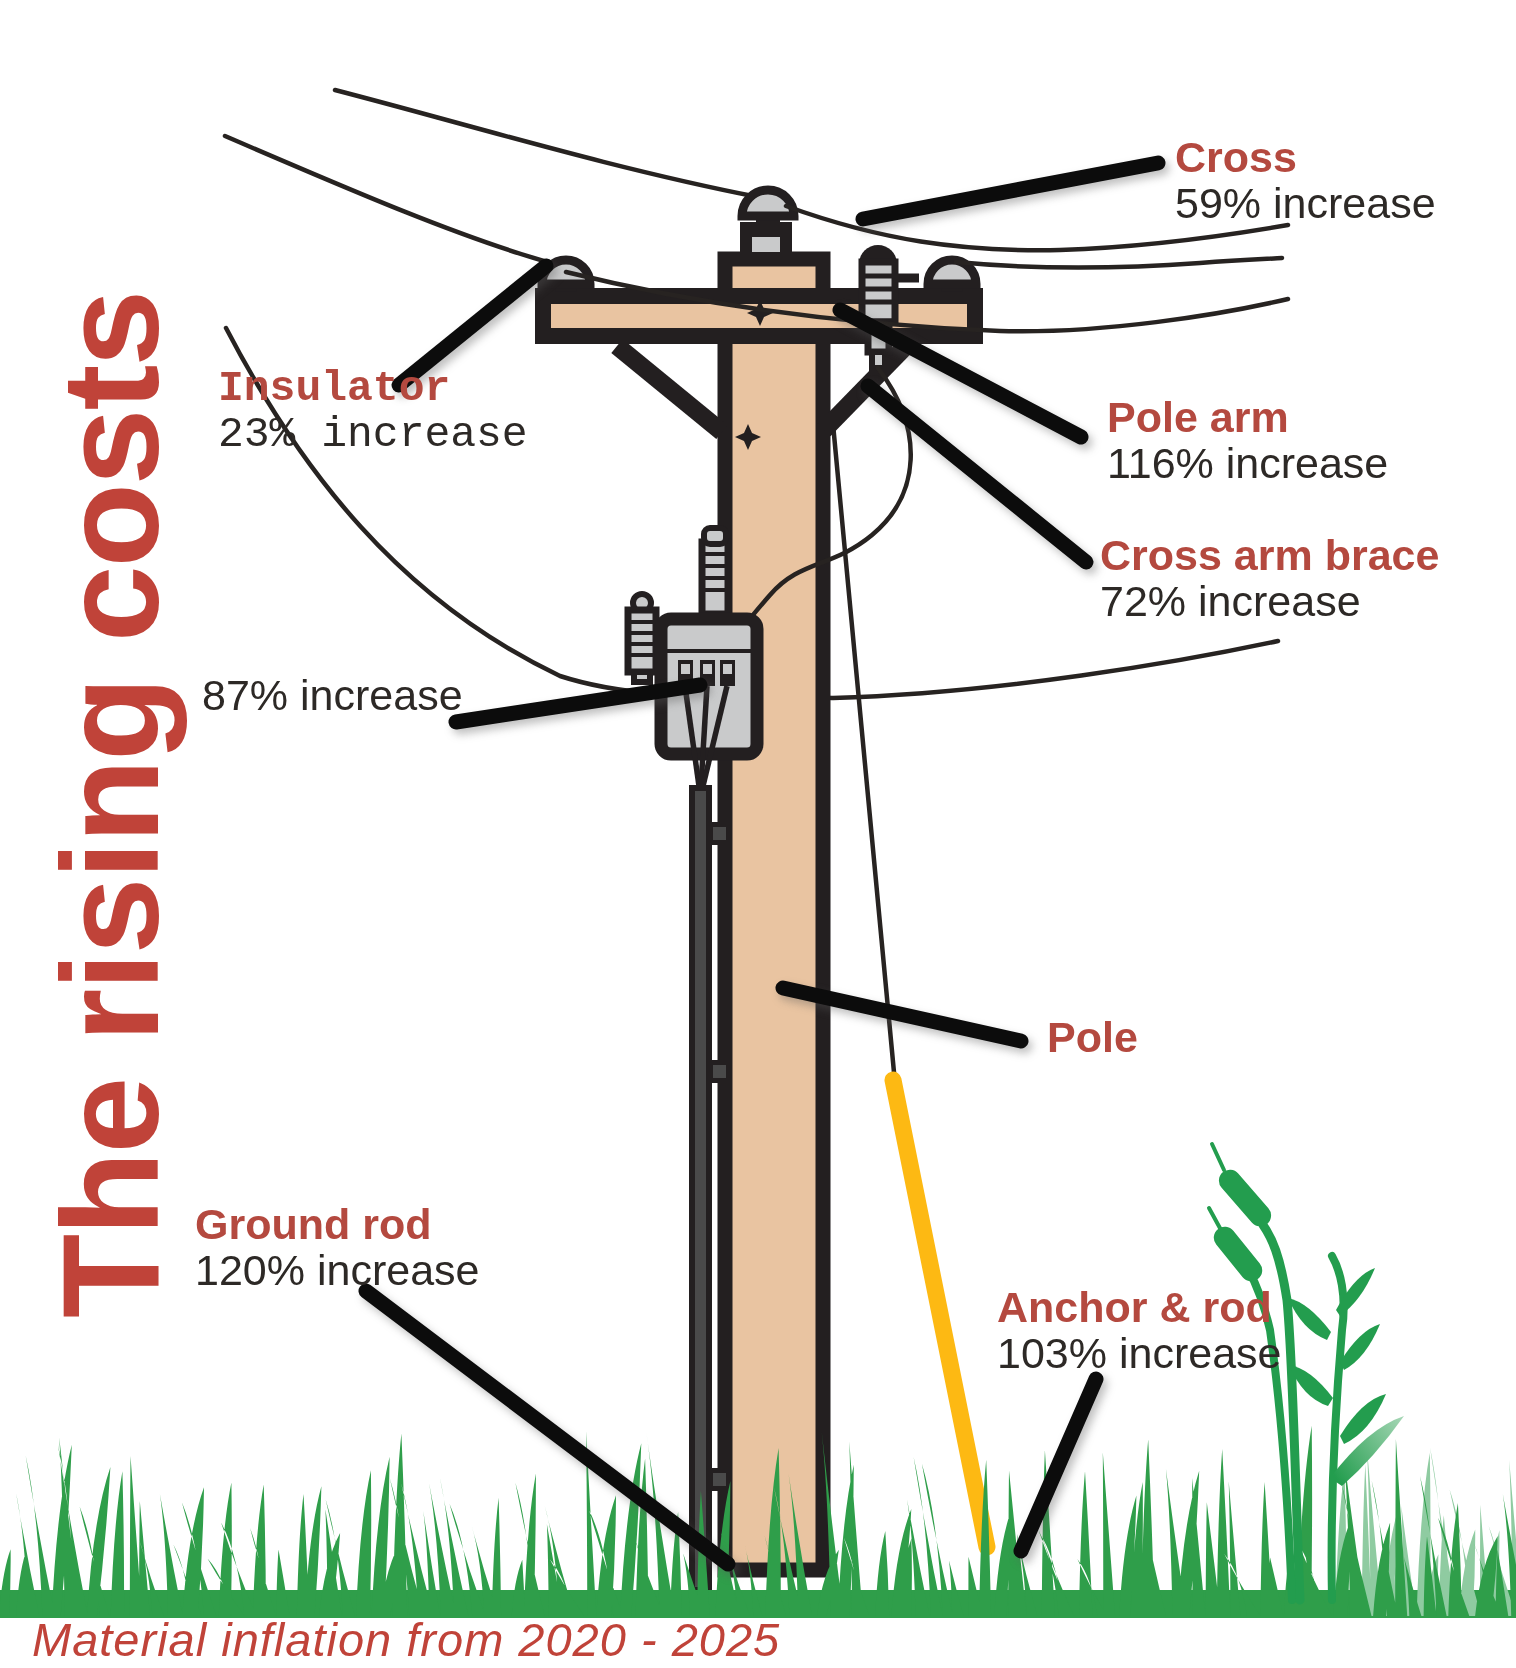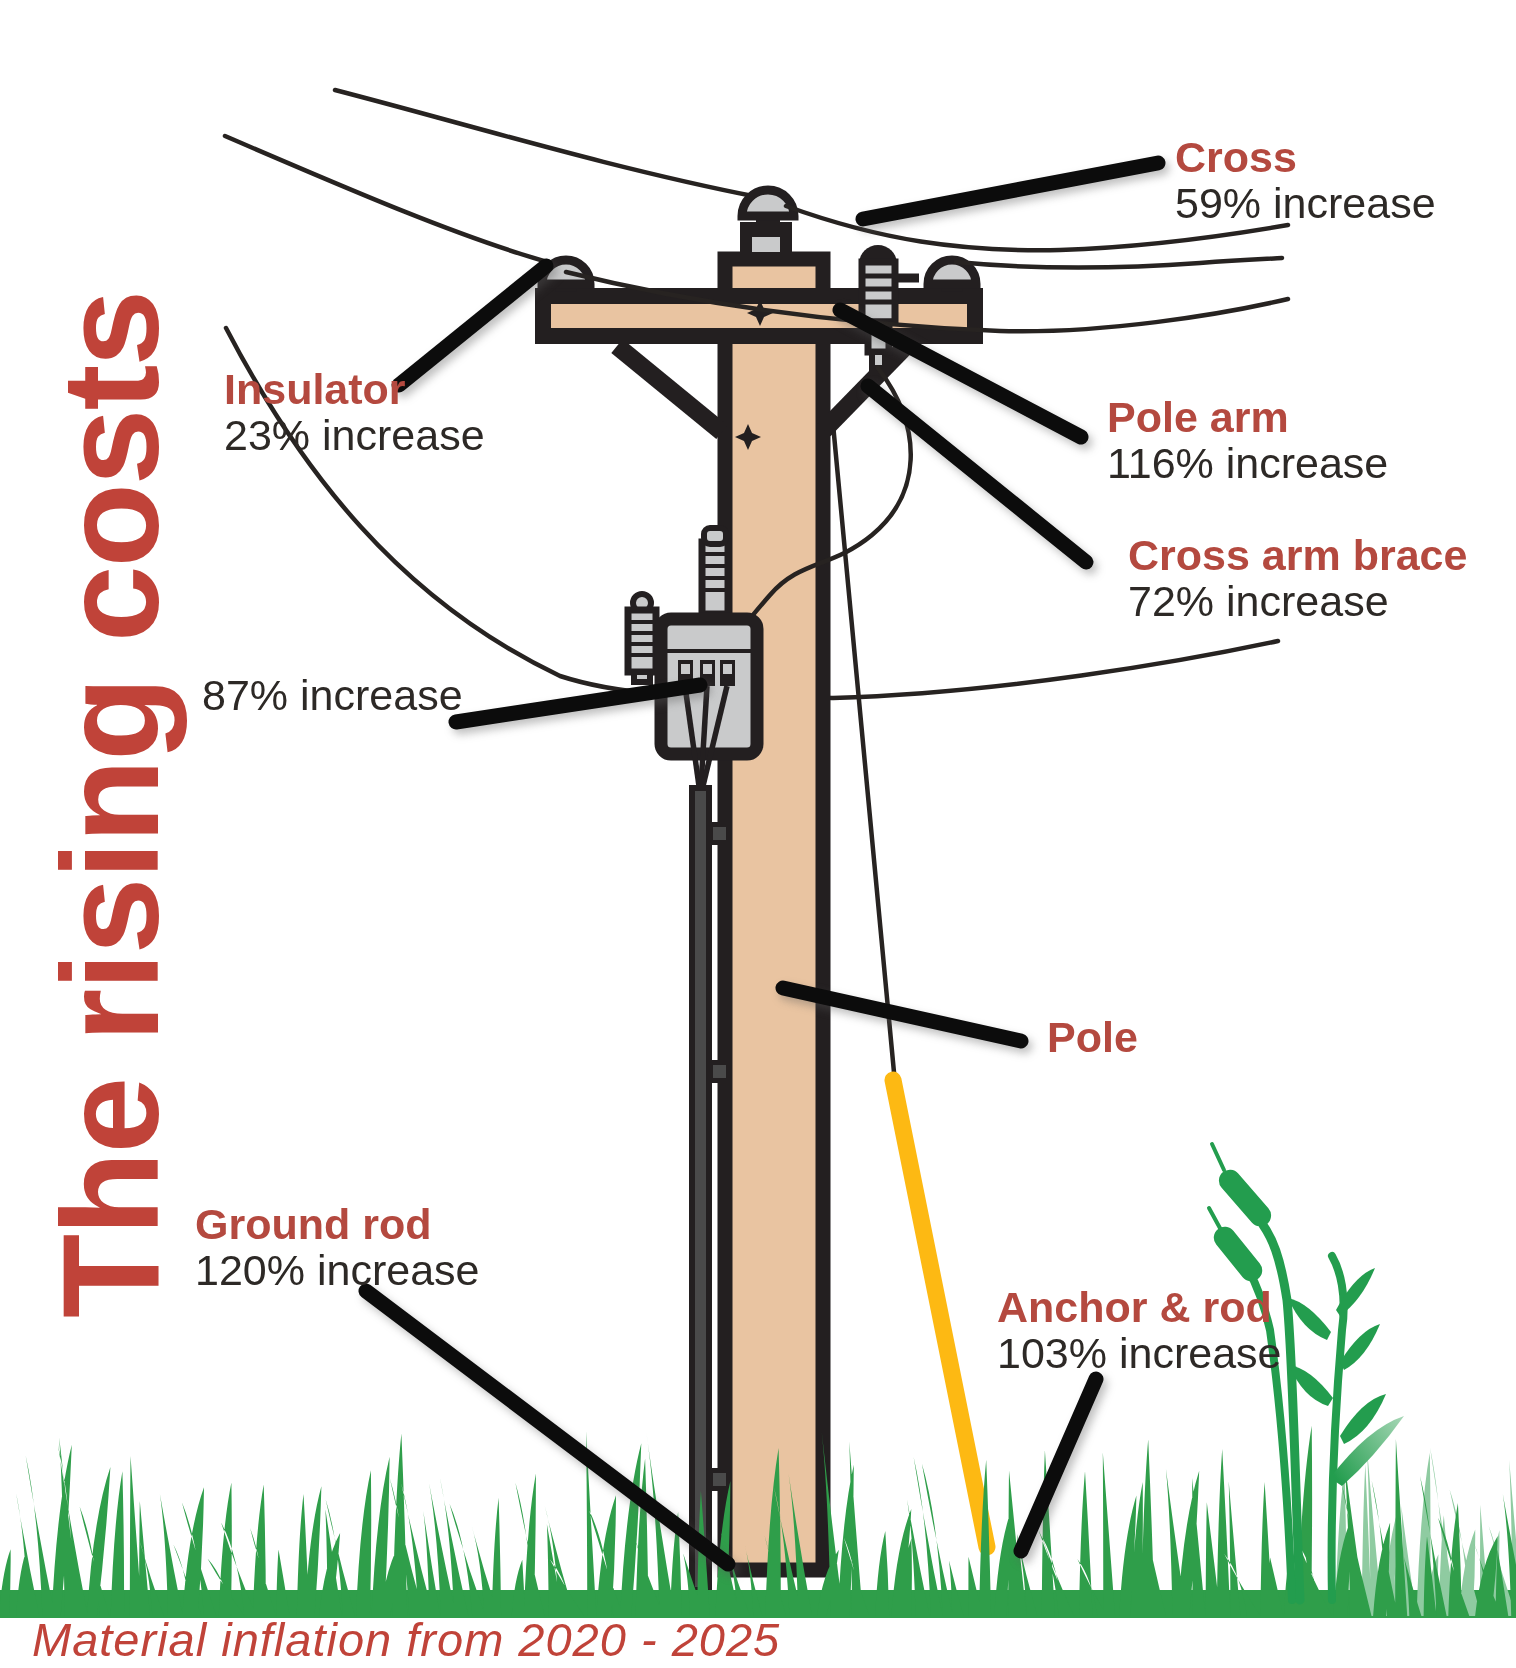--- a/index.html
+++ b/index.html
@@ -16,23 +16,23 @@
   .vertical-title{
     position:absolute; left:30px; top:1318px; width:1300px; height:165px;
     transform:rotate(-90deg); transform-origin:0 0;
     font-size:138px; font-weight:bold; letter-spacing:-2px; line-height:160px;
     color:var(--red-title); white-space:nowrap;
   }
   .callout{position:absolute; white-space:nowrap; line-height:1.07;}
   .callout .t{font-size:43px; font-weight:bold; color:var(--red-label);}
   .callout .v{font-size:43px; font-weight:normal; color:var(--ink);}
   .co-wire{left:1175px; top:134px;}
-  .co-insulator{left:224px; top:366px;}
+  .co-insulator{left:218px; top:366px;font-family:Liberation Mono, monospace;}
   .co-crossarm{left:1107px; top:394px;}
-  .co-crossarmbrace{left:1100px; top:532px;margin-left:28px;}
+  .co-crossarmbrace{left:1100px; top:532px;}
   .co-transformer{left:202px; top:672px;}
   .co-pole{left:1047px; top:1014px;}
   .co-groundrod{left:195px; top:1174px;margin-top:27px;}
   .co-anchorrod{left:997px; top:1284px;}
   .footer-caption{
     position:absolute; left:32px; top:1612px; font-size:47px; font-style:italic;
     color:var(--red-title); letter-spacing:1px; white-space:nowrap;
   }
   
   .tan{fill:var(--tan);} .gray{fill:var(--hardware-gray);}

